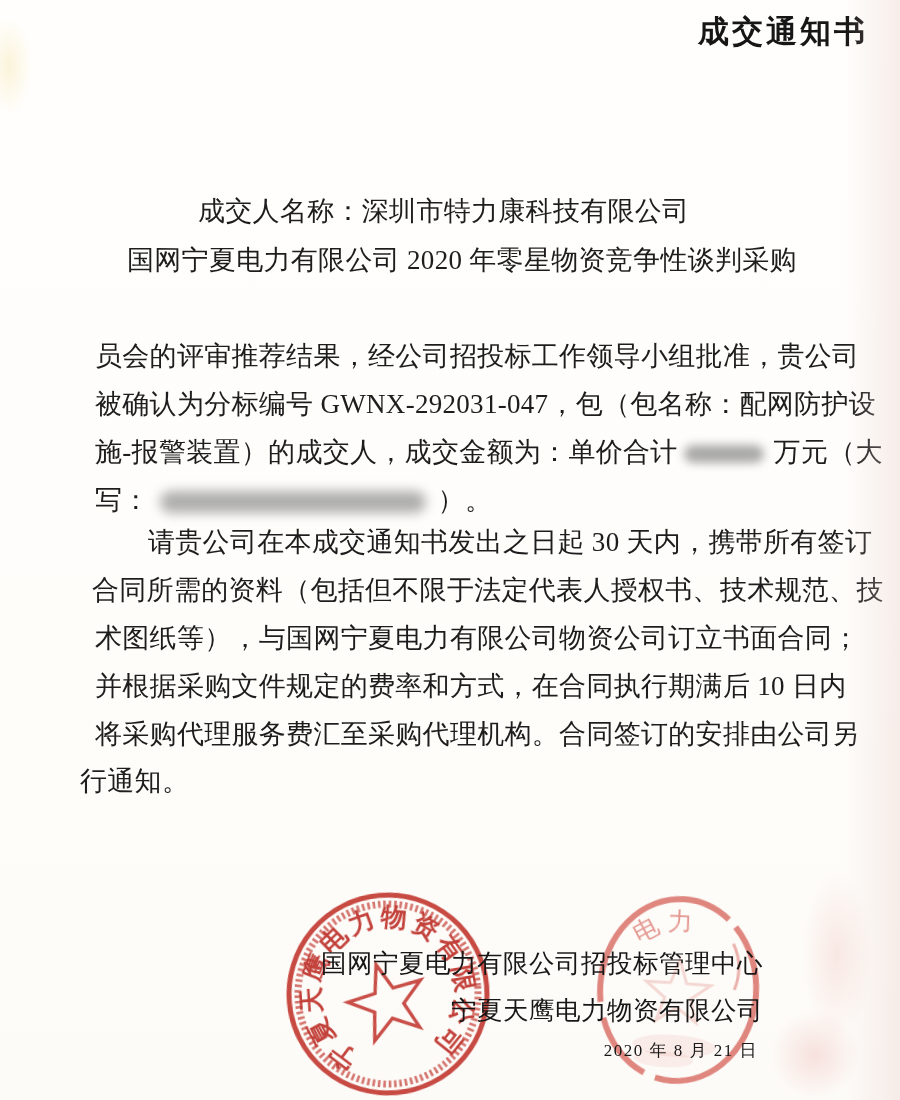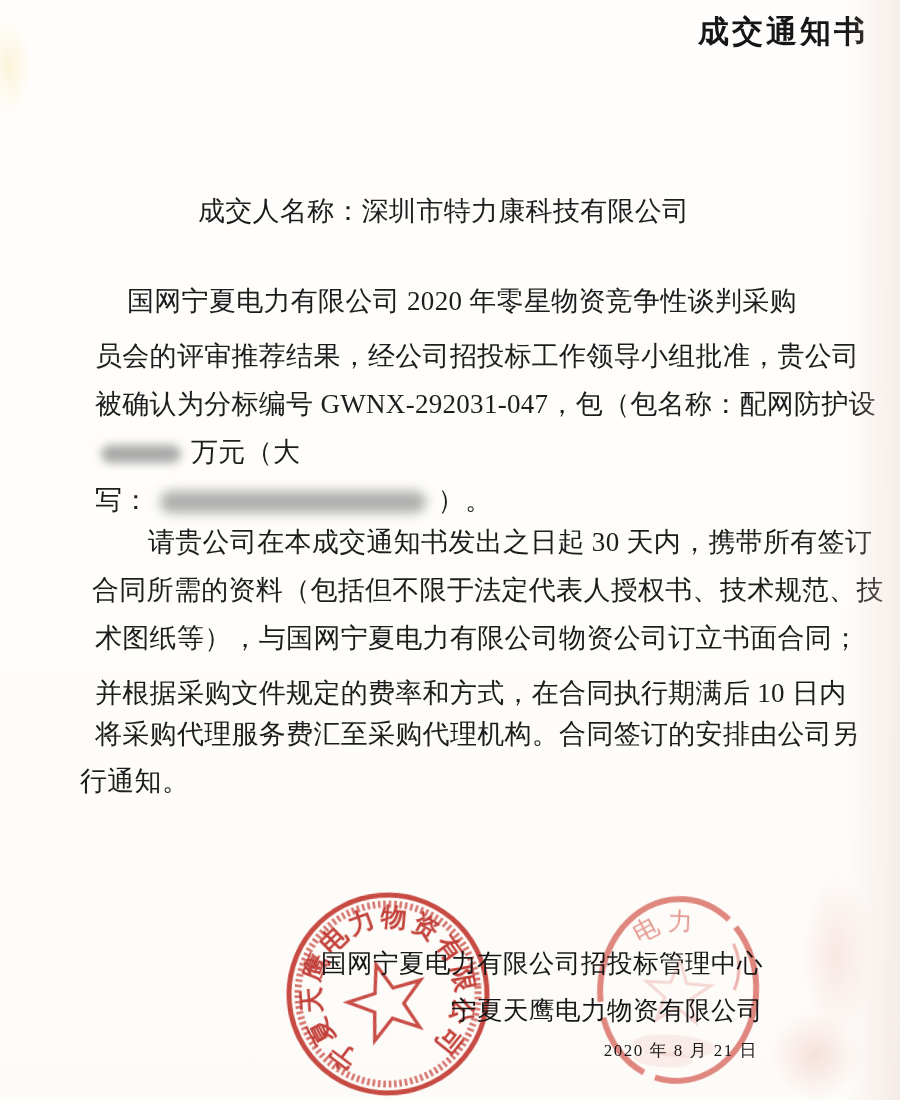--- a/index.html
+++ b/index.html
@@ -19,30 +19,30 @@
   .notice-no{
     position:absolute;top:94px;left:107px;font-size:24px;letter-spacing:.5px;
     font-weight:500;white-space:nowrap;z-index:3;color:#1a1a1a;
   }
   .bline{
     position:absolute;font-size:27px;letter-spacing:.3px;white-space:nowrap;
     z-index:3;color:#1d1d1d;
   }
   .bline-flex{display:flex;align-items:center;}
   .l1{top:193px;left:164px;margin-left:34px;}
-  .l2{top:242px;left:127px;margin-top:41px;}
+  .l2{top:242px;left:127px;}
   .l3{top:290px;left:92px;}
   .l4{top:338px;left:95px;}
   .l5{top:386px;left:95px;}
   .l6{top:434px;left:95px;}
   .l7{top:482px;left:95px;}
   .l8{top:524px;left:148px;}
   .l9{top:572px;left:92px;}
   .l10{top:620px;left:95px;}
-  .l11{top:668px;left:95px;margin-top:7px;}
+  .l11{top:668px;left:95px;}
   .l12{top:716px;left:95px;}
   .l13{top:763px;left:80px;}
   .blur-blob{display:inline-block;background:#8d8d8d;}
   .blur-amount{width:80px;height:18px;border-radius:9px;filter:blur(5px);margin:4px 10px 0 6px;opacity:.75;}
   .blur-daxie{width:266px;height:22px;border-radius:11px;filter:blur(6px);margin:4px 12px 0 10px;opacity:.7;}
   .sig{
     position:absolute;white-space:nowrap;font-size:25.5px;letter-spacing:.5px;
     z-index:4;color:#171717;margin-left:15px;
   }
   .sig1{top:946px;right:137px;}
@@ -70,20 +70,21 @@
 
   <div class="doc-title">成交通知书</div>
 
 
   <div class="bline l1">成交人名称：深圳市特力康科技有限公司</div>
   <div class="bline l2">国网宁夏电力有限公司 2020 年零星物资竞争性谈判采购</div>
   <div class="bline l4">员会的评审推荐结果，经公司招投标工作领导小组批准，贵公司</div>
   <div class="bline l5">被确认为分标编号 GWNX-292031-047，包（包名称：配网防护设</div>
 
   <div class="bline l6 bline-flex">
+    <span>施-报警装置）的成交人，成交金额为：单价合计</span>
     <span class="blur-blob blur-amount"></span>
     <span>万元（大</span>
   </div>
 
   <div class="bline l7 bline-flex">
     <span>写：</span>
     <span class="blur-blob blur-daxie"></span>
     <span>）。</span>
   </div>
 

